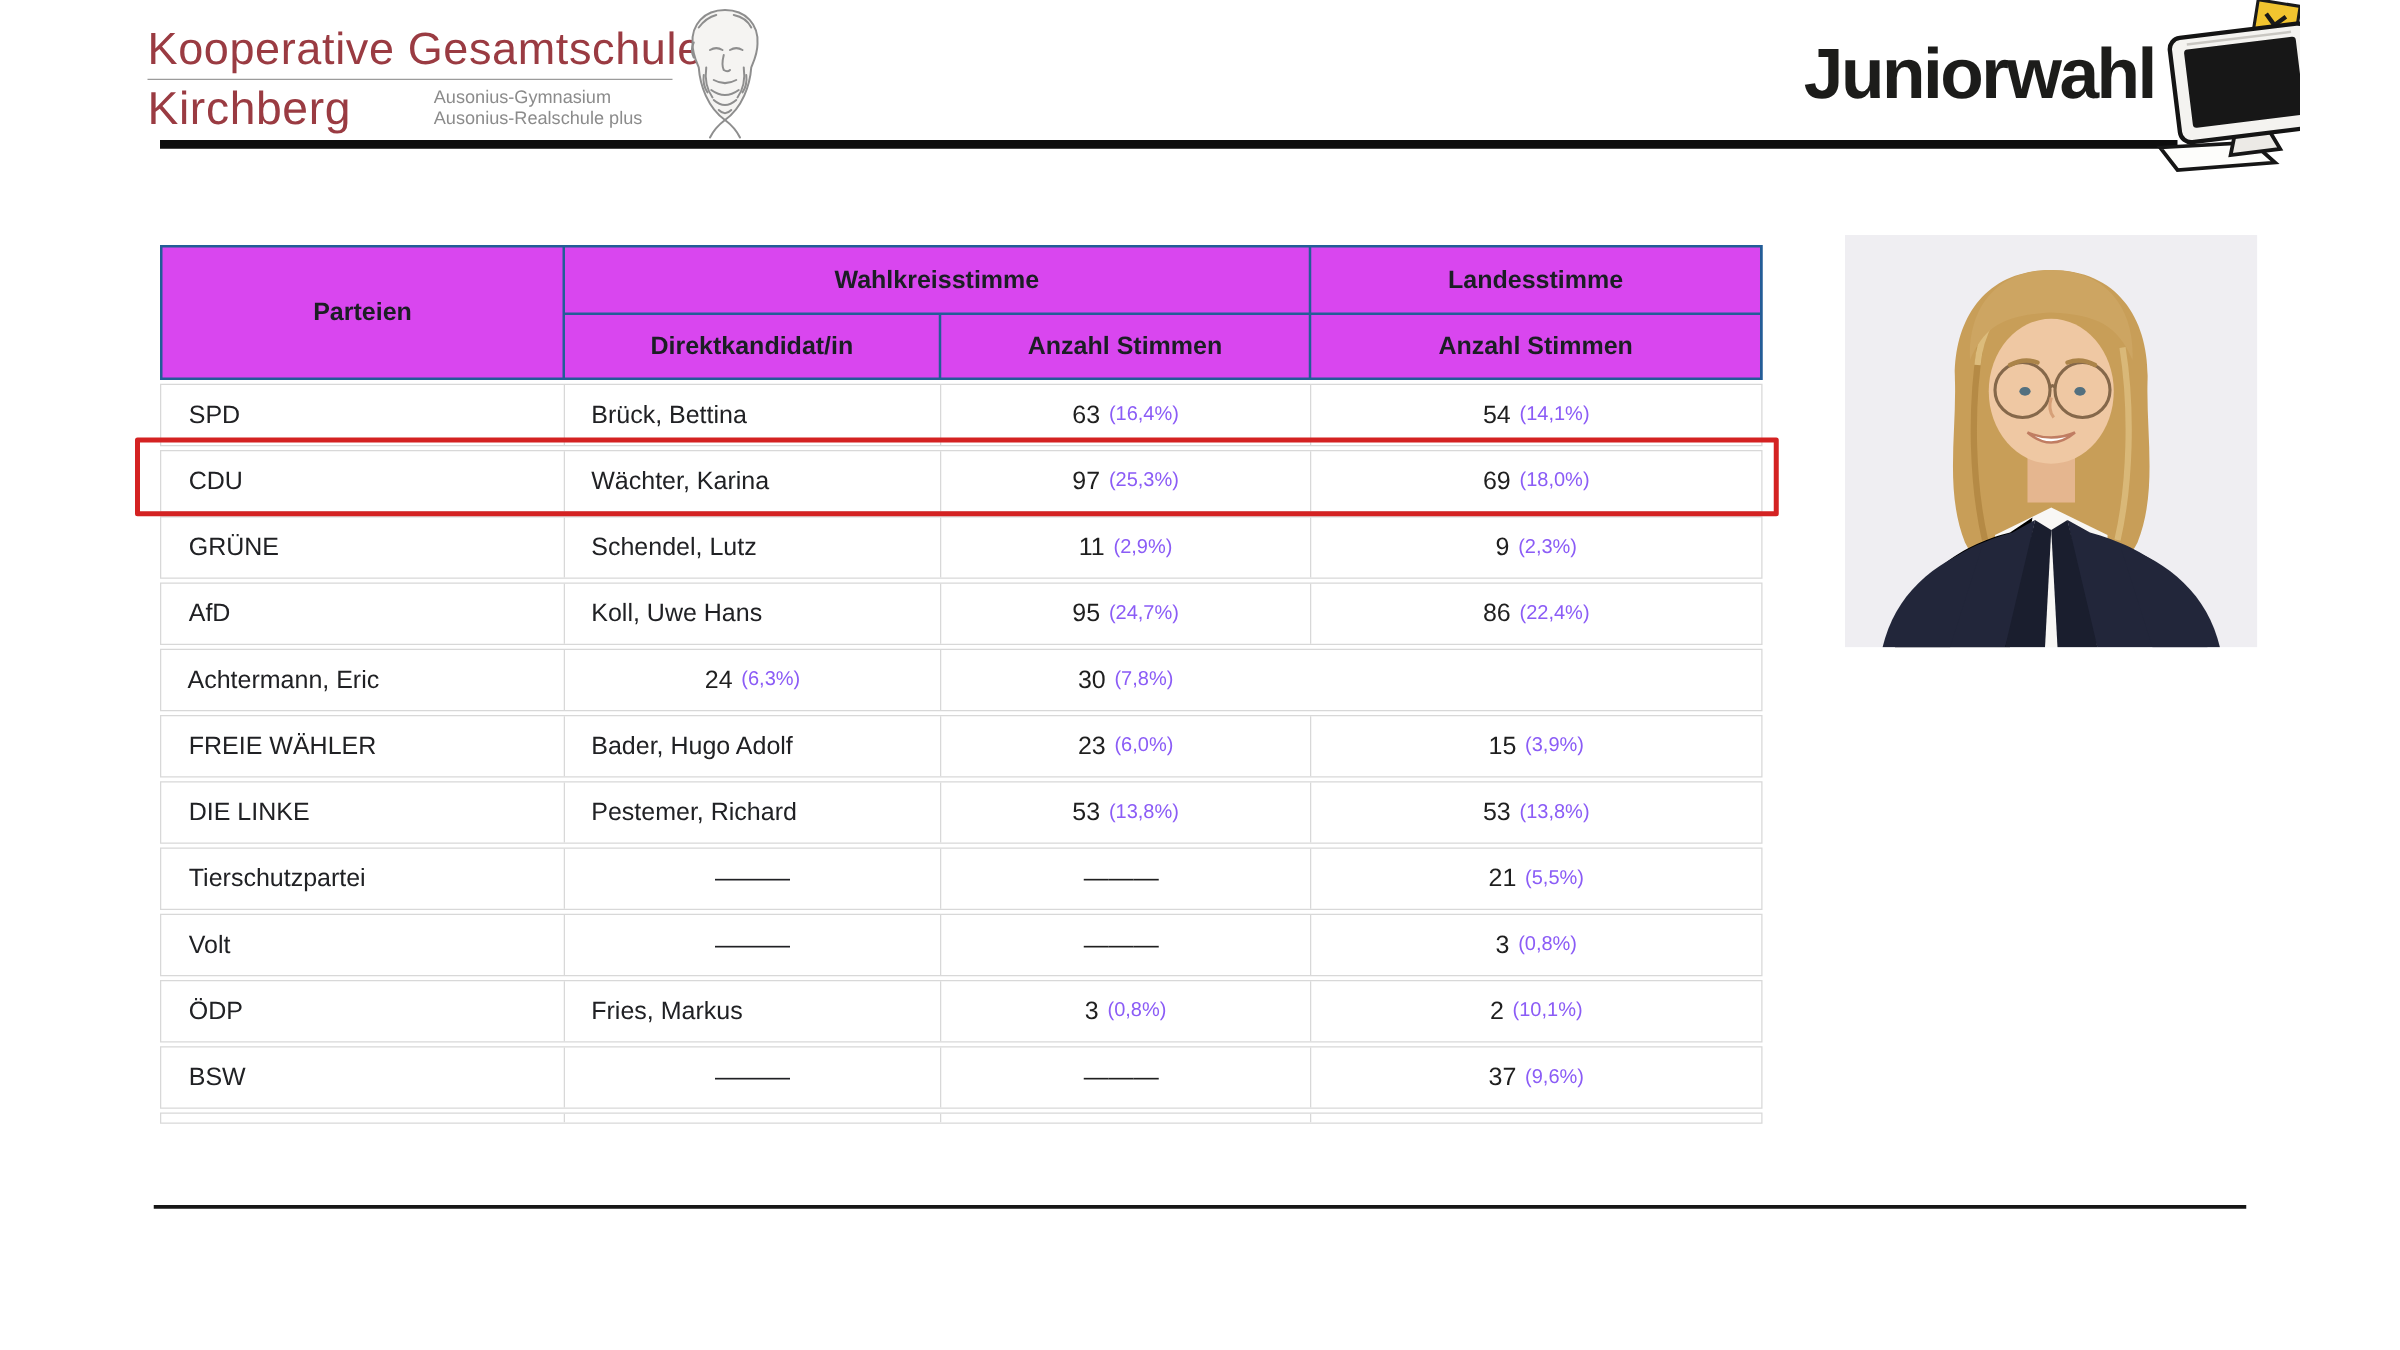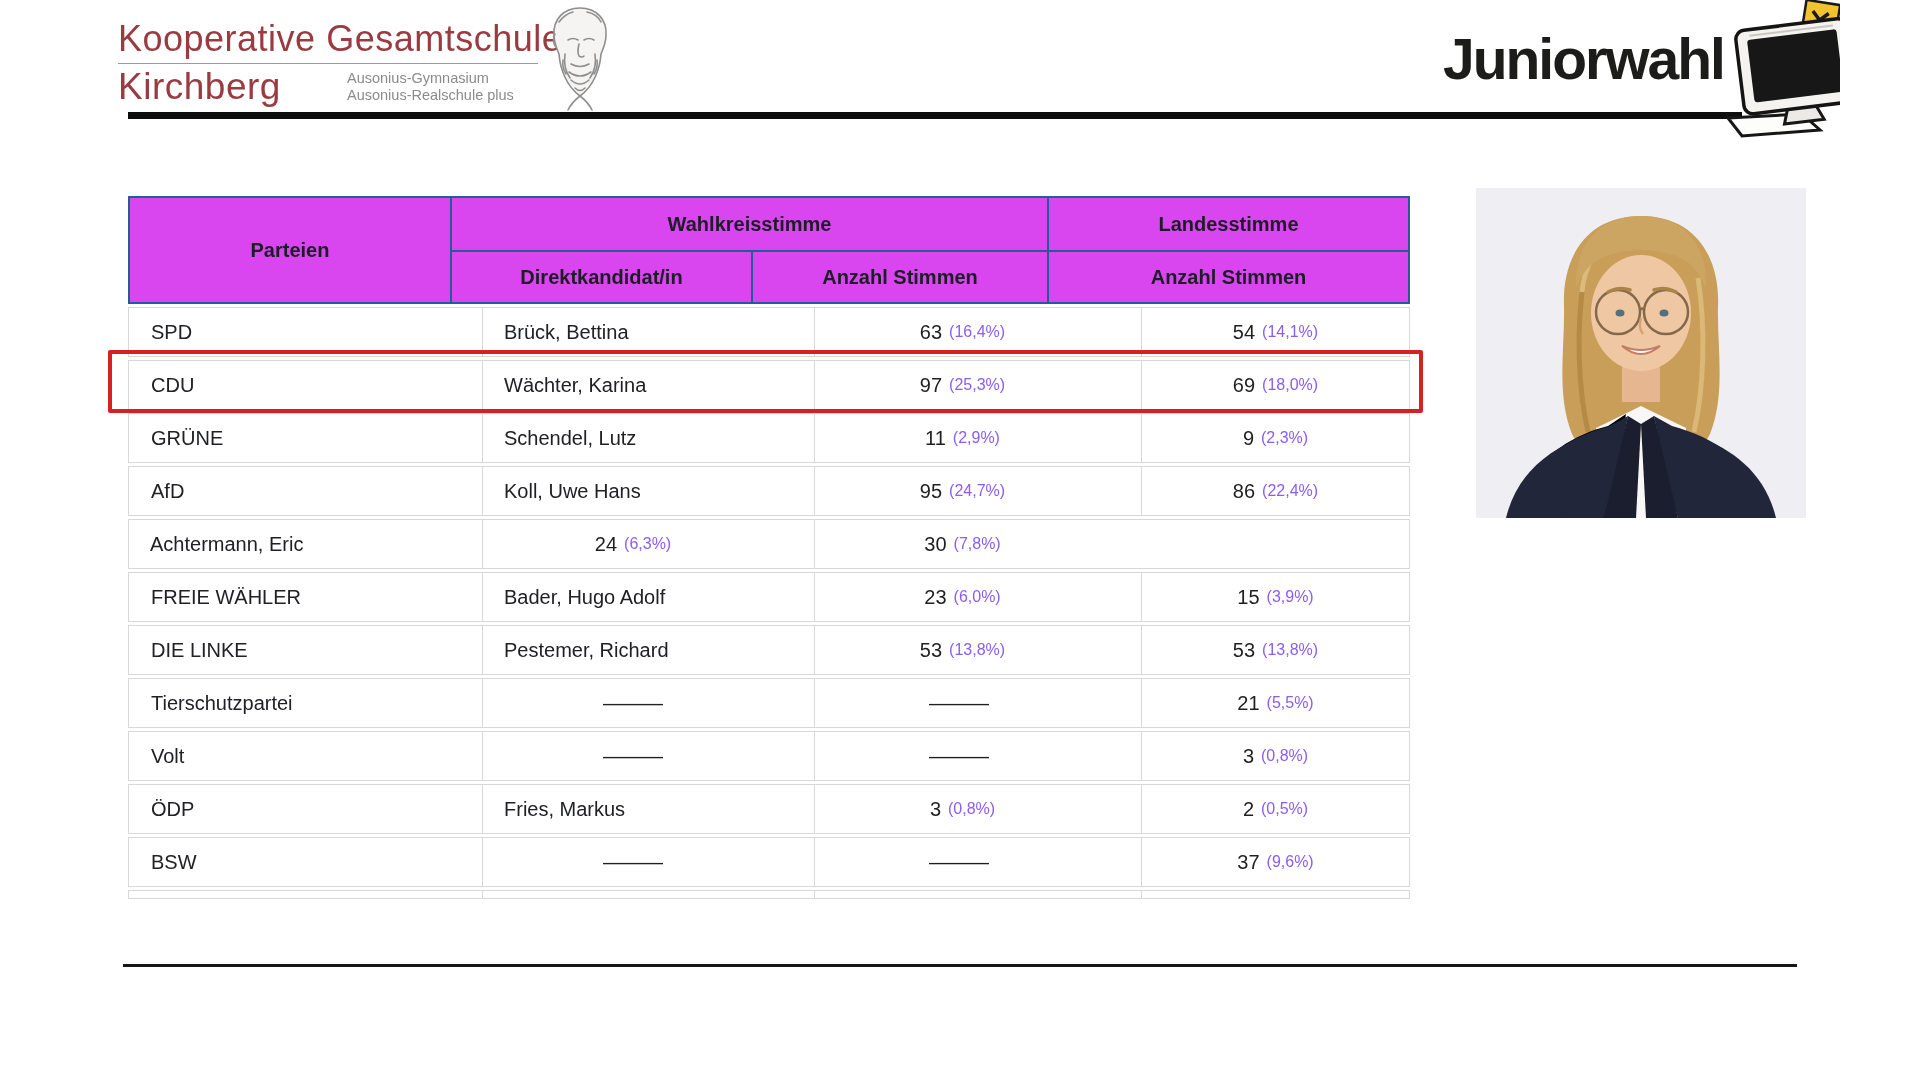--- a/index.html
+++ b/index.html
@@ -31,21 +31,21 @@
       font-weight:700;font-size:20px;color:#1b1e24;}
   .th-parteien{grid-row:1/3;grid-column:1;}
   .th-wahlkreis{grid-row:1;grid-column:2/4;}
   .th-landes{grid-row:1;grid-column:4;}
   .th-sub1{grid-row:2;grid-column:2;}
   .th-sub2{grid-row:2;grid-column:3;}
   .th-sub3{grid-row:2;grid-column:4;}
 
   .tr{box-sizing:border-box;width:1282px;height:50px;margin-top:3px;
       border:1px solid #d8d8d8;display:grid;grid-template-columns:322px 301px 296px 1fr;
-      background:#ffffff;gap:31px;}
+      background:#ffffff;}
   .tr:first-of-type{margin-top:2px;}
   .tr.partial{height:9px;overflow:hidden;}
   .td{box-sizing:border-box;display:flex;align-items:center;justify-content:center;
       font-size:20px;color:#202124;}
   .td + .td{border-left:1px solid #d8d8d8;}
   .td.party{justify-content:flex-start;padding-left:22px;}
   .td.cand{justify-content:flex-start;padding-left:21px;}
   .td.cand.dash{justify-content:center;padding-left:0;}
   .num{font-weight:500;color:#1f1f1f;}
   .num.dash{font-weight:400;}
@@ -229,21 +229,21 @@
 
     <div class="tr">
       <div class="td party">ÖDP</div>
       <div class="td cand">Fries, Markus</div>
       <div class="td">
           <span class="num">3</span>
           <span class="pct">(0,8%)</span>
         </div>
       <div class="td">
           <span class="num">2</span>
-          <span class="pct">(0,5%)</span>
+          <span class="pct">(10,1%)</span>
         </div>
     </div>
 
     <div class="tr">
       <div class="td party">BSW</div>
       <div class="td cand dash">———</div>
       <div class="td">
           <span class="num dash">———</span>
           <span class="pct"></span>
         </div>

